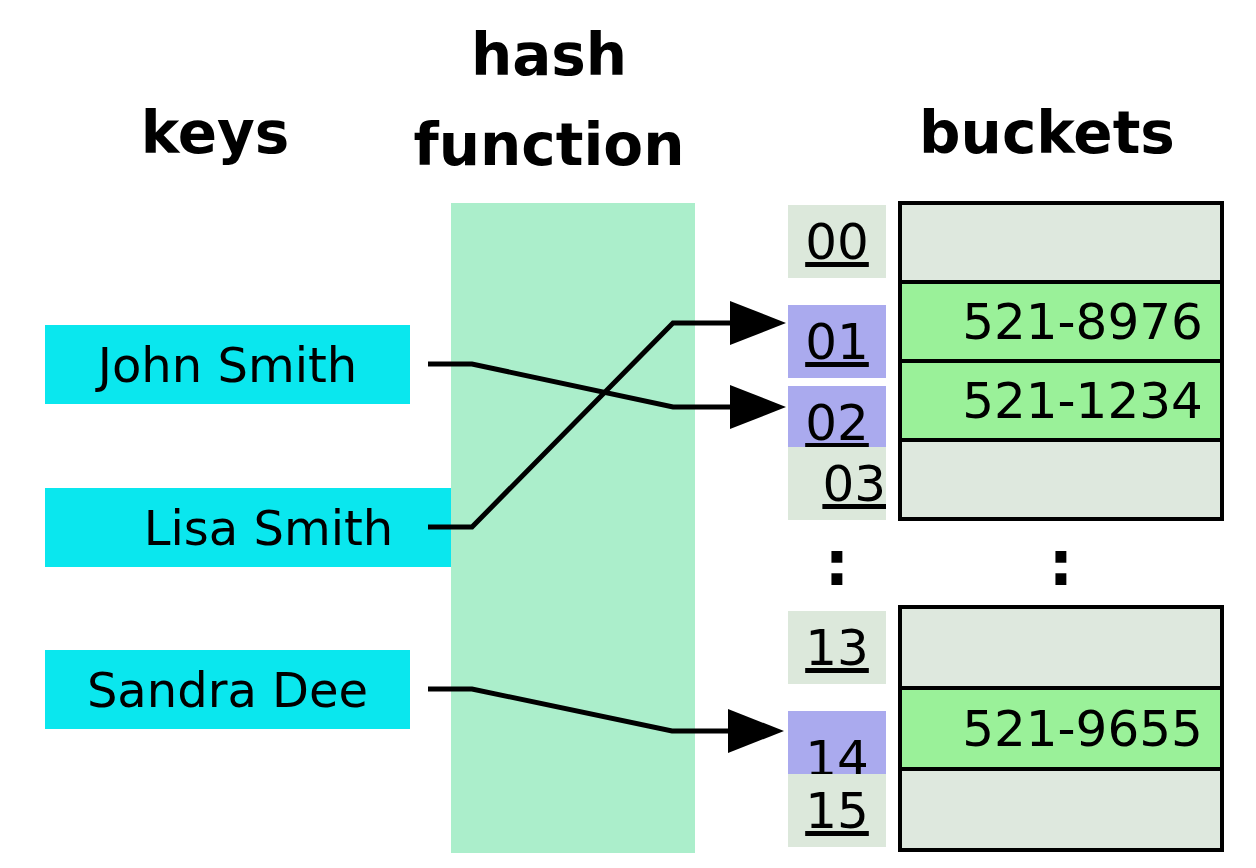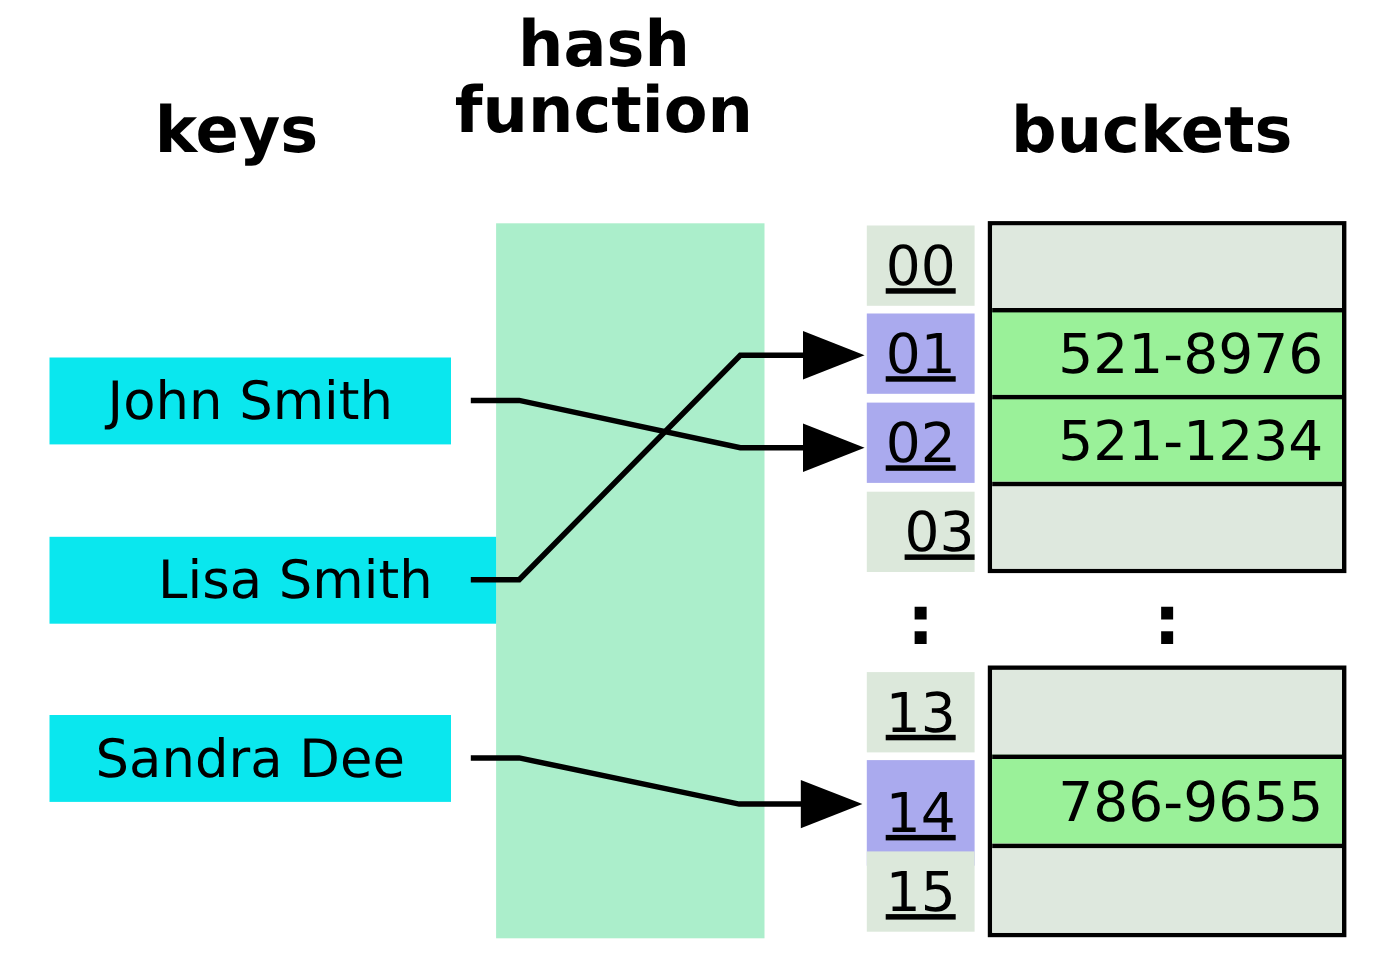--- a/index.html
+++ b/index.html
@@ -17,21 +17,21 @@
     width:1256px;height:868px;
     background:#ffffff;
     font-family:"DejaVu Sans",sans-serif;
     color:#000;
     overflow:hidden;
   }
   .hdr{
     position:absolute;
     font-weight:bold;
     font-size:58px;
-    line-height:60px;
+    line-height:90px;
     text-align:center;
     white-space:pre-line;
     color:#000;
   }
   .hdr-keys{left:40px;top:88px;width:350px;}
   .hdr-hash{left:374px;top:10px;width:350px;}
   .hdr-buckets{left:872px;top:88px;width:350px;}
   .keybox{
     position:absolute;
     left:45px;width:365px;height:79px;
@@ -48,21 +48,21 @@
     background:var(--hash-fill);
   }
   .idx{
     position:absolute;
     left:788px;width:98px;height:73px;
     background:var(--index-fill);
     display:flex;align-items:center;justify-content:center;
     font-size:50px;
     text-decoration:underline;
   }
-  .idx.hl{background:var(--index-highlight);}
+  .idx.hl{background:var(--index-highlight);margin-top:20px;}
   .idx.i00{top:205px;}
   .idx.i01{top:285px;}
   .idx.i02{top:366px;}
   .idx.i03{top:447px;justify-content:flex-end;}
   .idx.i13{top:611px;}
   .idx.i14{top:691px;height:96px;}
   .idx.i15{top:774px;}
   .ellipsis{
     position:absolute;
     top:528px;height:70px;
@@ -155,21 +155,21 @@
     <div class="brow">
       <span></span>
     </div>
   </div>
 
   <div class="bucket-table bt-bottom">
     <div class="brow">
       <span></span>
     </div>
     <div class="brow filled">
-      <span>786-9655</span>
+      <span>521-9655</span>
     </div>
     <div class="brow">
       <span></span>
     </div>
   </div>
 
   <svg class="arrows" viewBox="0 0 1256 868" xmlns="http://www.w3.org/2000/svg">
 
     <polyline points="428,364 472,364 673,407 732,407"></polyline>
     <polygon points="730,385 786,407 730,429"></polygon>

